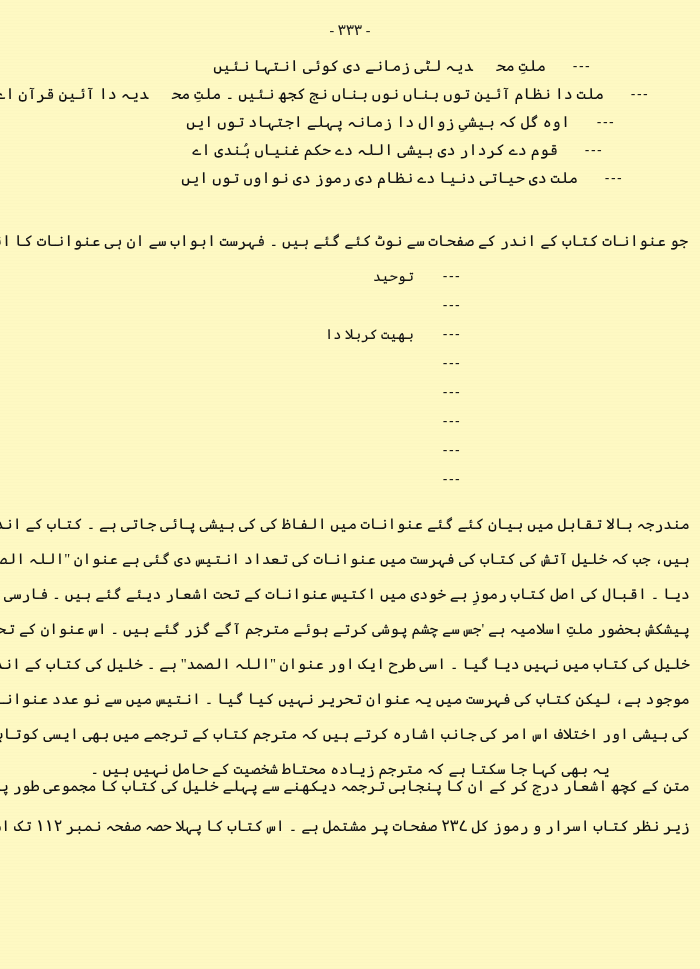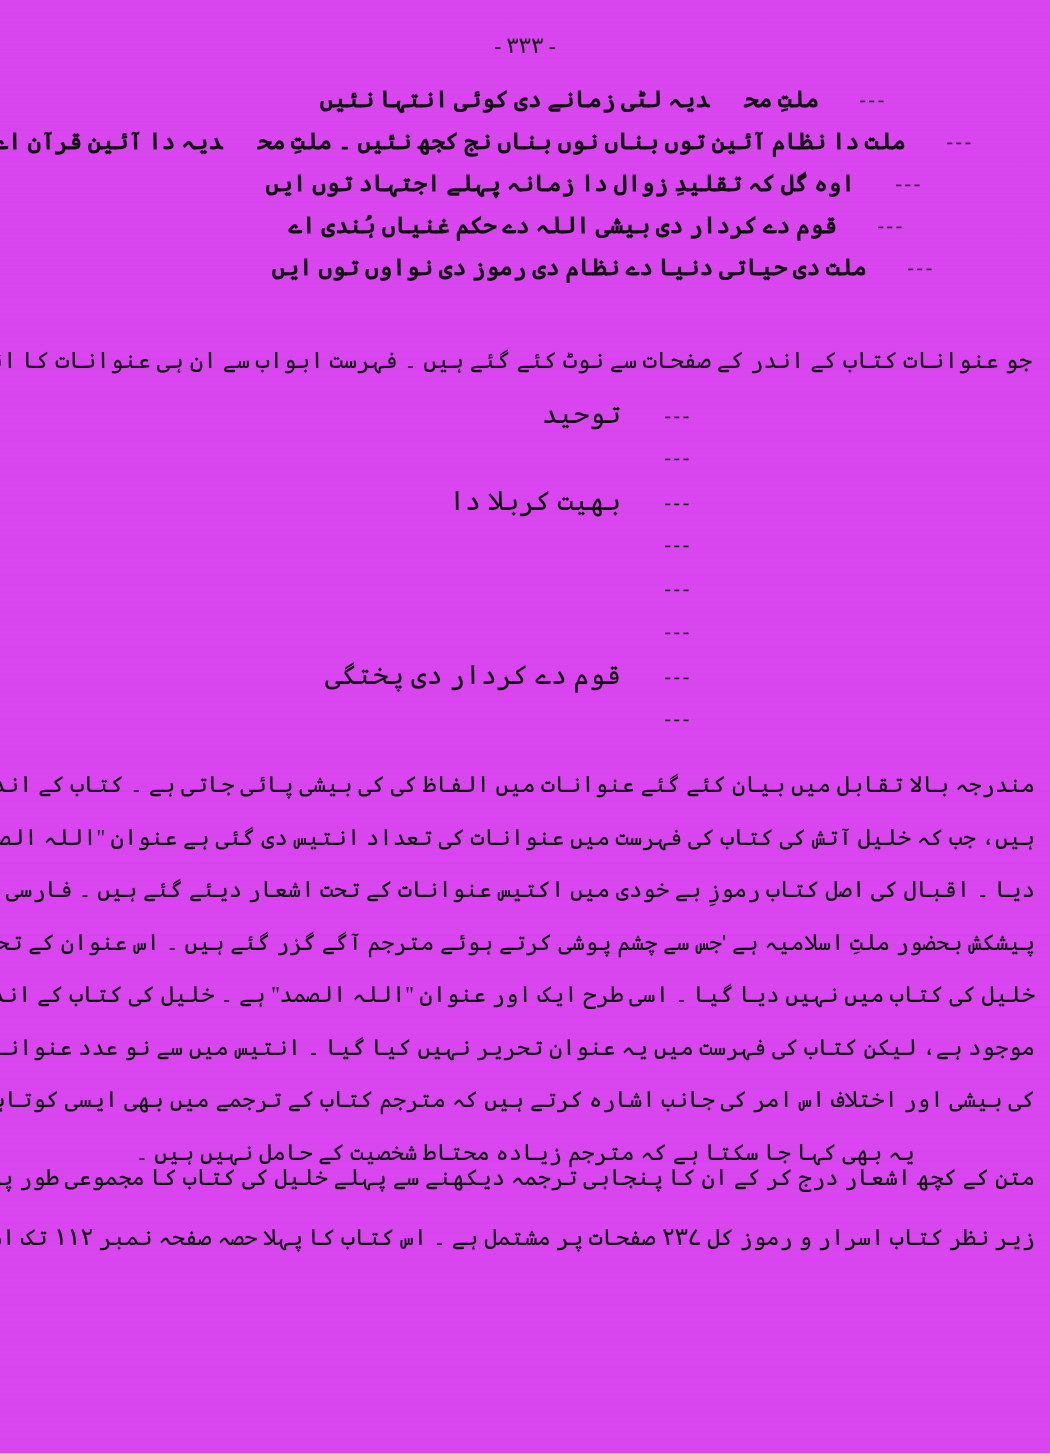--- a/index.html
+++ b/index.html
@@ -16,21 +16,21 @@
     font-family: "Liberation Serif", "DejaVu Serif", serif;
     color: #141414;
     -webkit-font-smoothing: antialiased;
   }
 
   .page {
     position: absolute;
     inset: 0;
     width: 700px;
     height: 969px;
-    background: #d946ef;
+    background: #fef9c3;
   }
 
   
   .page-number {
     position: absolute;
     top: 22px;
     left: 0;
     width: 700px;
     text-align: center;
     font-size: 14px;
@@ -71,21 +71,20 @@
     letter-spacing: 1.5px;
     color: #1a1a1a;
     font-family: "Liberation Sans", sans-serif;
   }
   .verse-row .verse-text {
     flex: 0 0 auto;
     padding-right: 14px;
     font-size: 15.5px;
     color: #111;
     font-family: "Liberation Serif", "DejaVu Serif", serif;
-    font-weight: bold;
   }
   
   .verse-block .vr0 { padding-right: 88px; }
   .verse-block .vr1 { padding-right: 30px; }
   .verse-block .vr2 { padding-right: 64px; }
   .verse-block .vr3 { padding-right: 76px; }
   .verse-block .vr4 { padding-right: 56px; }
 
   
   .note-line {
@@ -121,21 +120,21 @@
     flex: 0 0 44px;
     text-align: center;
     font-size: 14px;
     letter-spacing: 1.5px;
     color: #1a1a1a;
     font-family: "Liberation Sans", sans-serif;
   }
   .index-row .index-text {
     flex: 0 0 auto;
     padding-right: 16px;
-    font-size: 18px;
+    font-size: 14px;
     color: #111;
     text-align: right;
   }
   .index-block .ir0 { padding-right: 218px; }
   .index-block .ir1 { padding-right: 218px; }
   .index-block .ir2 { padding-right: 218px; }
   .index-block .ir3 { padding-right: 218px; }
   .index-block .ir4 { padding-right: 218px; }
   .index-block .ir5 { padding-right: 218px; }
   .index-block .ir6 { padding-right: 218px; }
@@ -207,21 +206,21 @@
     <div class="verse-row vr0">
       <span class="dashes">---</span>
       <span class="verse-text rtl">ملتِ محمؐدیہ لٹی زمانے دی کوئی انتہا نئیں</span>
     </div>
     <div class="verse-row vr1">
       <span class="dashes">---</span>
       <span class="verse-text rtl">ملت دا نظام آئین توں بناں نوں بناں نج کجھ نئیں ۔ ملتِ محمؐدیہ دا آئین قرآن اے</span>
     </div>
     <div class="verse-row vr2">
       <span class="dashes">---</span>
-      <span class="verse-text rtl">اوہ گل کہ تقلیدِ زوال دا زمانہ پہلے اجتہاد توں ایں</span>
+      <span class="verse-text rtl">اوہ گل کہ بیشیِ زوال دا زمانہ پہلے اجتہاد توں ایں</span>
     </div>
     <div class="verse-row vr3">
       <span class="dashes">---</span>
       <span class="verse-text rtl">قوم دے کردار دی بیشی اللہ دے حکم غنیاں ہُندی اے</span>
     </div>
     <div class="verse-row vr4">
       <span class="dashes">---</span>
       <span class="verse-text rtl">ملت دی حیاتی دنیا دے نظام دی رموز دی نواوں توں ایں</span>
     </div>
   </div>
@@ -244,21 +243,20 @@
       <span class="dashes">---</span>
     </div>
     <div class="index-row ir4">
       <span class="dashes">---</span>
     </div>
     <div class="index-row ir5">
       <span class="dashes">---</span>
     </div>
     <div class="index-row ir6">
       <span class="dashes">---</span>
-      <span class="index-text rtl">قوم دے کردار دی پختگی</span>
     </div>
     <div class="index-row ir7">
       <span class="dashes">---</span>
     </div>
   </div>
 
   <div class="body-block">
     <div class="body-line">مندرجہ بالا تقابل میں بیان کئے گئے عنوانات میں الفاظ کی کی بیشی پائی جاتی ہے ۔ کتاب کے اندر صفحات پر درج عنوانات تیس</div>
     <div class="body-line">ہیں، جب کہ خلیل آتش کی کتاب کی فہرست میں عنوانات کی تعداد انتیس دی گئی ہے  عنوان ''اللہ الصمد''، خلیل نے فہرست مضامین میں نہیں</div>
     <div class="body-line">دیا ۔ اقبال کی اصل کتاب رموزِ بے خودی میں اکتیس عنوانات کے تحت اشعار دیئے گئے ہیں ۔ فارسی کتاب رموزِ بے خودی کا پہلا عنوان</div>

